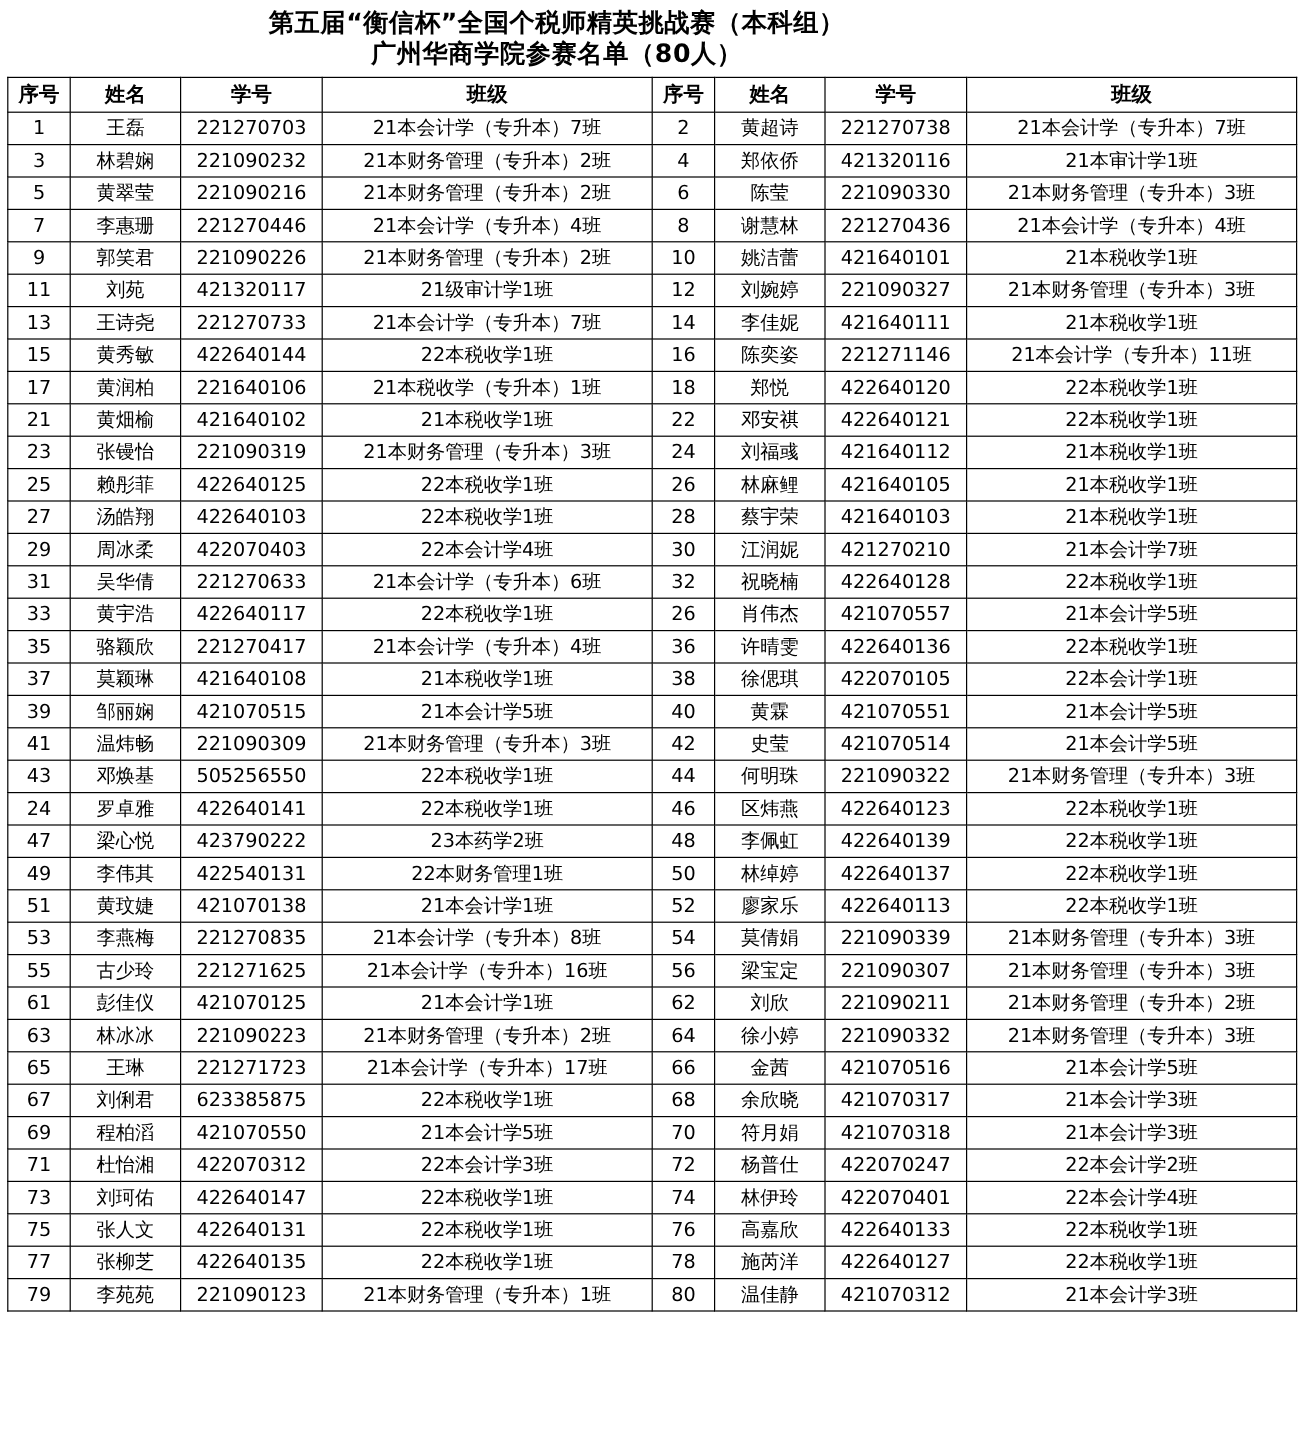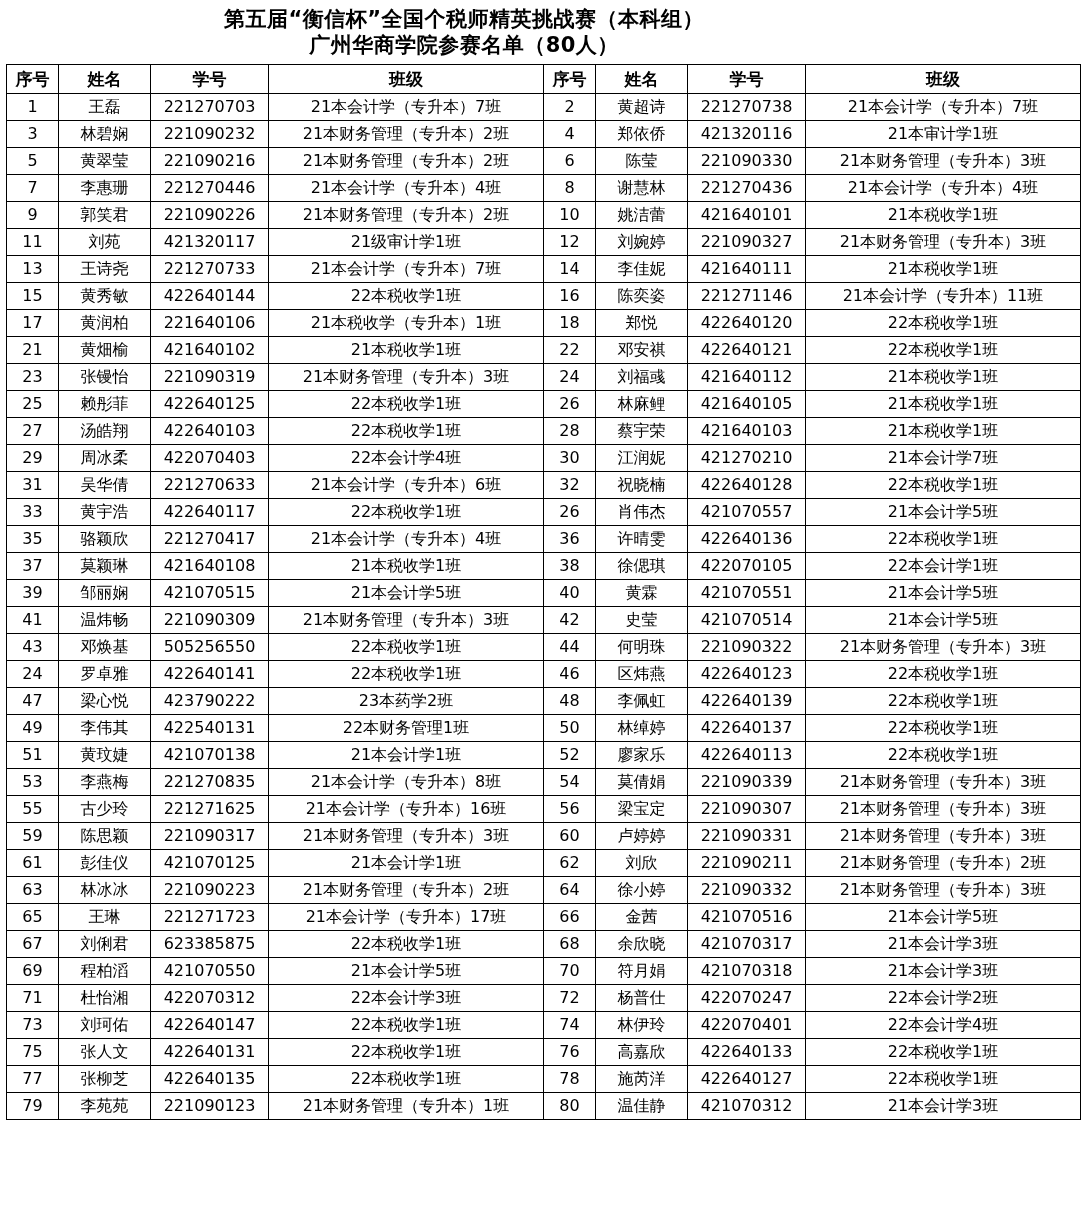--- a/index.html
+++ b/index.html
@@ -364,30 +364,20 @@
           <td>55</td>
           <td>古少玲</td>
           <td>221271625</td>
           <td>21本会计学（专升本）16班</td>
           <td>56</td>
           <td>梁宝定</td>
           <td>221090307</td>
           <td>21本财务管理（专升本）3班</td>
         </tr>
         <tr>
-          <td>59</td>
-          <td>陈思颖</td>
-          <td>221090317</td>
-          <td>21本财务管理（专升本）3班</td>
-          <td>60</td>
-          <td>卢婷婷</td>
-          <td>221090331</td>
-          <td>21本财务管理（专升本）3班</td>
-        </tr>
-        <tr>
           <td>61</td>
           <td>彭佳仪</td>
           <td>421070125</td>
           <td>21本会计学1班</td>
           <td>62</td>
           <td>刘欣</td>
           <td>221090211</td>
           <td>21本财务管理（专升本）2班</td>
         </tr>
         <tr>

